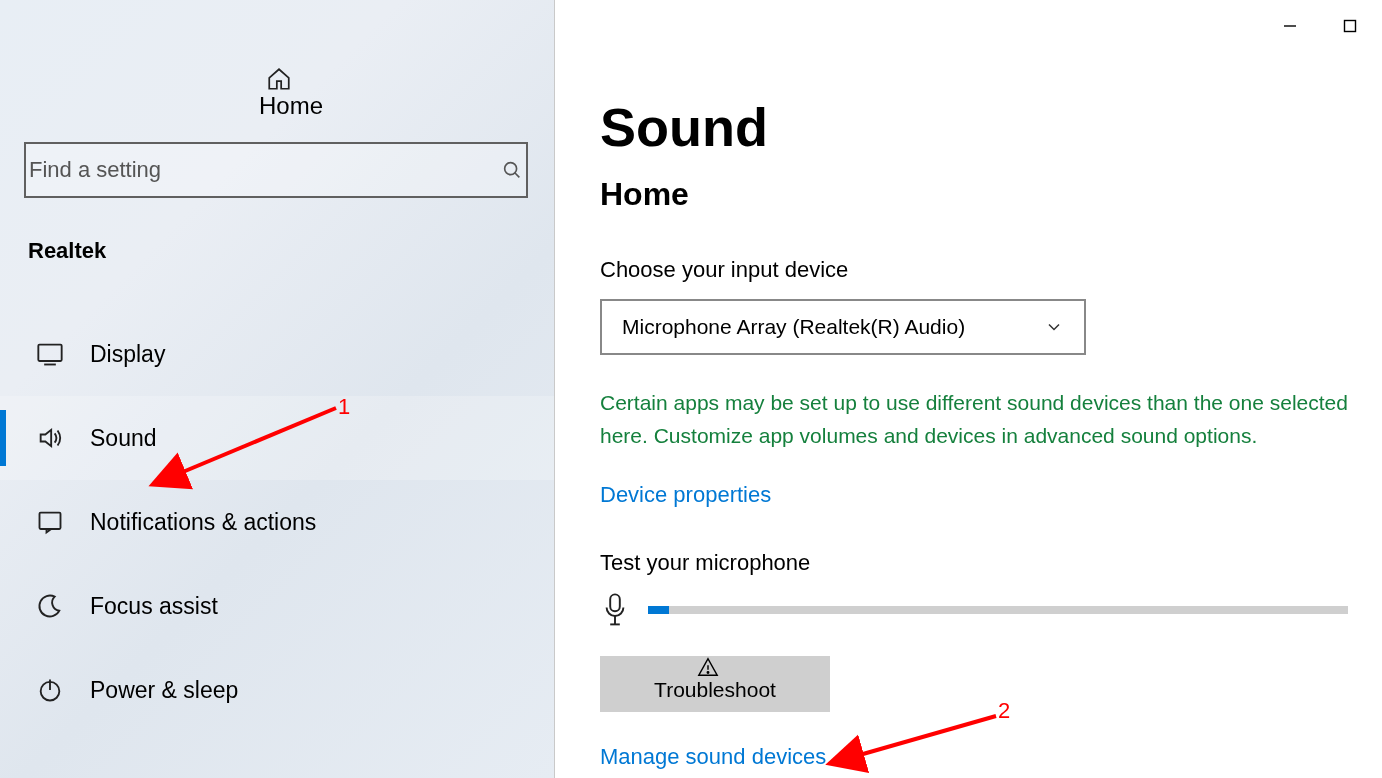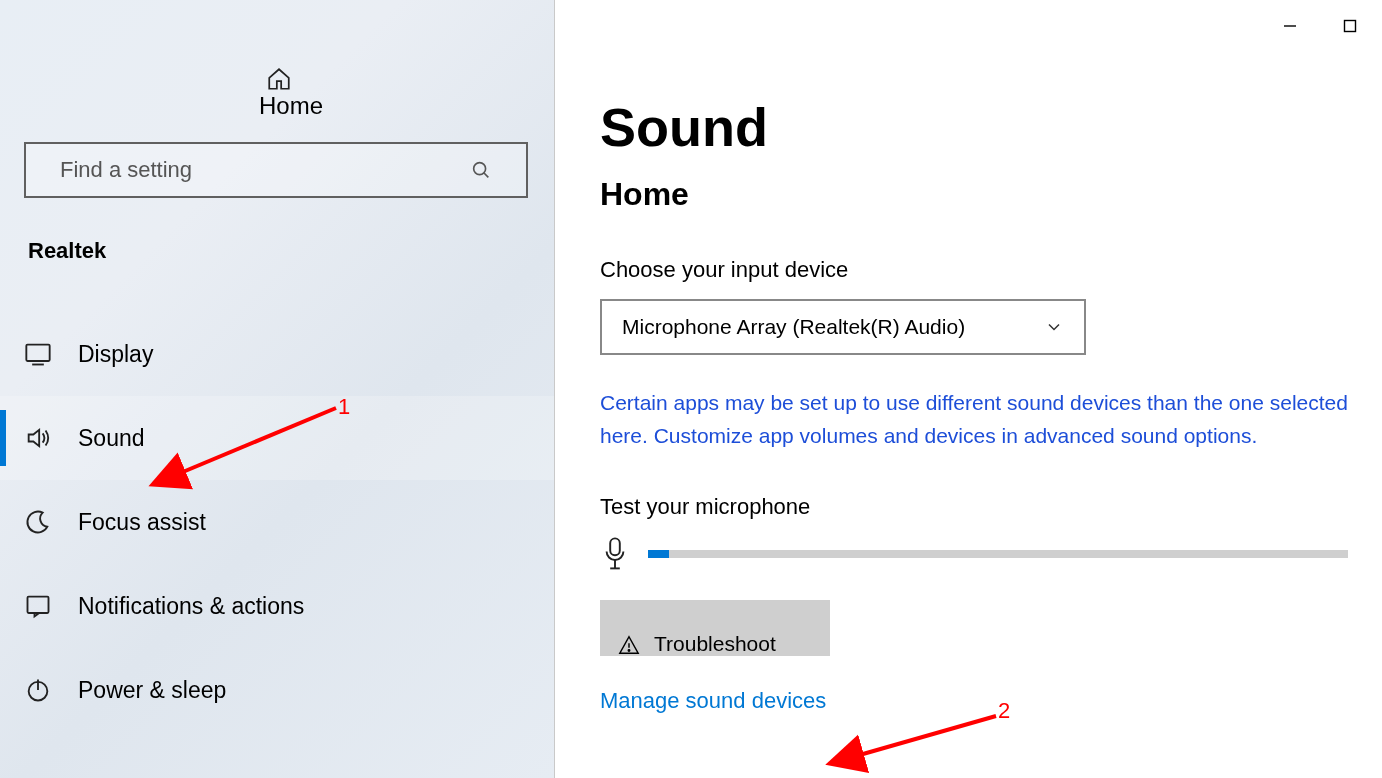--- a/index.html
+++ b/index.html
@@ -34,21 +34,21 @@
   }
   .home-row .icon { width: 26px; height: 26px; margin-right: 24px; }
   .home-row span { font-size: 24px; }
   .search-box {
     margin: 30px 0 0 24px;
     width: 504px; height: 56px;
     border: 2px solid #606060;
     background: rgba(255,255,255,0.25);
     display: flex;
     align-items: center;
-    padding: 0 34px;
+    padding: 0 3px;
   }
   .search-box input {
     flex: 1;
     border: none;
     background: transparent;
     font-size: 22px;
     color: #555;
     outline: none;
   }
   .search-box input::placeholder { color: #555; }
@@ -57,21 +57,21 @@
     font-weight: 600;
     padding: 40px 0 0 28px;
   }
   .nav {
     margin-top: 48px;
   }
   .nav-item {
     display: flex;
     align-items: center;
     height: 84px;
-    padding-left: 24px;
+    padding-left: 36px;
     cursor: pointer;
     position: relative;
   }
   .nav-item .icon { width: 28px; height: 28px; margin-right: 26px; flex-shrink:0; }
   .nav-item span { font-size: 23px; }
   .nav-item.active::before {
     content: "";
     position: absolute;
     left: 0; top: 14px;
     width: 6px; height: 56px;
@@ -115,21 +115,21 @@
     justify-content: space-between;
     padding: 0 20px;
     cursor: pointer;
     background:#fff;
     gap:28px;
   }
   .dropdown span { font-size: 21px; }
   .desc {
     margin-top: 32px;
     font-size: 21px;
-    color: #1d4ed8;
+    color: #15803d;
     line-height: 1.55;
     max-width: 760px;
   }
   .link {
     color: #0078d4;
     font-size: 22px;
     margin-top: 30px;
     cursor: pointer;
     display: inline-block;
   }
@@ -152,24 +152,25 @@
     position: absolute; left:0; top:0;
     height: 100%;
     background: #0078d4;
   }
   .troubleshoot {
     margin-top: 28px;
     background: #cfcfcf;
     border: none;
     width: 230px; height: 56px;
     display: flex;
-    align-items: flex-end;
+    align-items: center;
     padding: 0 18px;
     cursor: pointer;
     font-size: 21px;
+    flex-direction: column;
   }
   .troubleshoot .icon { width:22px; height:22px; margin-right: 14px; }
   .link2 {
     color: #0078d4;
     font-size: 22px;
     margin-top: 32px;
     cursor: pointer;
     display: inline-block;
     text-align: right;
   }
@@ -225,34 +226,34 @@
             <path d="M16 8 Q19 12 16 16"></path>
             <path d="M18.5 5.5 Q23 12 18.5 18.5"></path>
           </svg>
       </span>
       <span>Sound</span>
     </div>
 
     <div class="nav-item">
       <span class="icon">
         <svg viewBox="0 0 24 24" width="28" height="28" fill="none" stroke="#222" stroke-width="1.6">
-            <path d="M16 4 A9 9 0 1 0 20 16 A7 7 0 0 1 16 4 Z"></path>
-          </svg>
-      </span>
-      <span>Focus assist</span>
-    </div>
-
-    <div class="nav-item">
-      <span class="icon">
-        <svg viewBox="0 0 24 24" width="28" height="28" fill="none" stroke="#222" stroke-width="1.6">
             <rect x="3" y="4" width="18" height="14" rx="1"></rect>
             <path d="M9 18 L9 21 L13 18"></path>
           </svg>
       </span>
       <span>Notifications &amp; actions</span>
+    </div>
+
+    <div class="nav-item">
+      <span class="icon">
+        <svg viewBox="0 0 24 24" width="28" height="28" fill="none" stroke="#222" stroke-width="1.6">
+            <path d="M16 4 A9 9 0 1 0 20 16 A7 7 0 0 1 16 4 Z"></path>
+          </svg>
+      </span>
+      <span>Focus assist</span>
     </div>
 
     <div class="nav-item">
       <span class="icon">
         <svg viewBox="0 0 24 24" width="28" height="28" fill="none" stroke="#222" stroke-width="1.6">
             <circle cx="12" cy="13" r="8"></circle>
             <line x1="12" y1="3" x2="12" y2="12"></line>
           </svg>
       </span>
       <span>Power &amp; sleep</span>
@@ -282,20 +283,21 @@
     <span>Microphone Array (Realtek(R) Audio)</span>
     <span>
       <svg viewBox="0 0 24 24" width="20" height="20" fill="none" stroke="#333" stroke-width="1.8">
           <polyline points="6 9 12 15 18 9"></polyline>
         </svg>
     </span>
   </div>
 
   <div class="desc">Certain apps may be set up to use different sound devices than the one selected here. Customize app volumes and devices in advanced sound options.</div>
 
+  <div class="link">Device properties</div>
 
   <div class="test-label">Test your microphone</div>
   <div class="mic-row">
     <span class="icon">
       <svg viewBox="0 0 24 30" width="30" height="36" fill="none" stroke="#222" stroke-width="1.6">
           <rect x="8" y="2" width="8" height="14" rx="4"></rect>
           <path d="M5 13 A7 7 0 0 0 19 13"></path>
           <line x1="12" y1="20" x2="12" y2="27"></line>
           <line x1="8" y1="27" x2="16" y2="27"></line>
         </svg>

